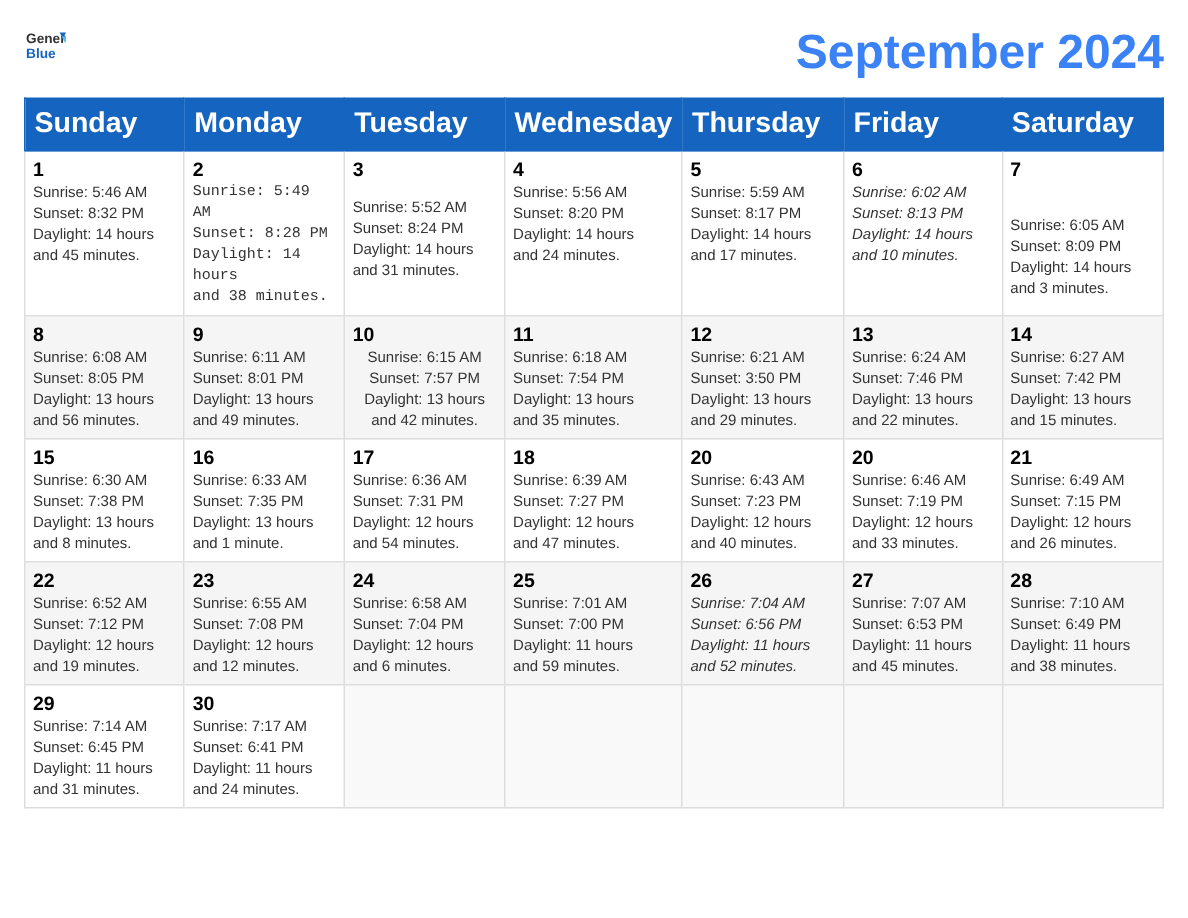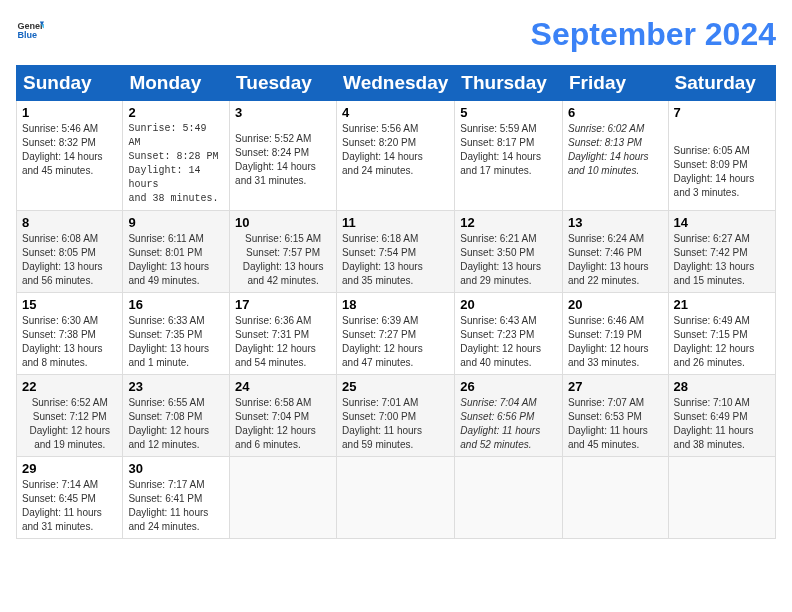--- a/index.html
+++ b/index.html
@@ -259,21 +259,21 @@
           <div class="day-num">21</div>
           <div class="day-info" style="white-space: pre-line;">Sunrise: 6:49 AM
 Sunset: 7:15 PM
 Daylight: 12 hours
 and 26 minutes.</div>
         </td>
       </tr>
       <tr>
         <td>
           <div class="day-num">22</div>
-          <div class="day-info" style="white-space: pre-line; text-align: center;">Sunrise: 6:52 AM
+          <div class="day-info" style="white-space: pre-line;">Sunrise: 6:52 AM
 Sunset: 7:12 PM
 Daylight: 12 hours
 and 19 minutes.</div>
         </td>
         <td>
           <div class="day-num">23</div>
           <div class="day-info" style="white-space: pre-line;">Sunrise: 6:55 AM
 Sunset: 7:08 PM
 Daylight: 12 hours
 and 12 minutes.</div>

